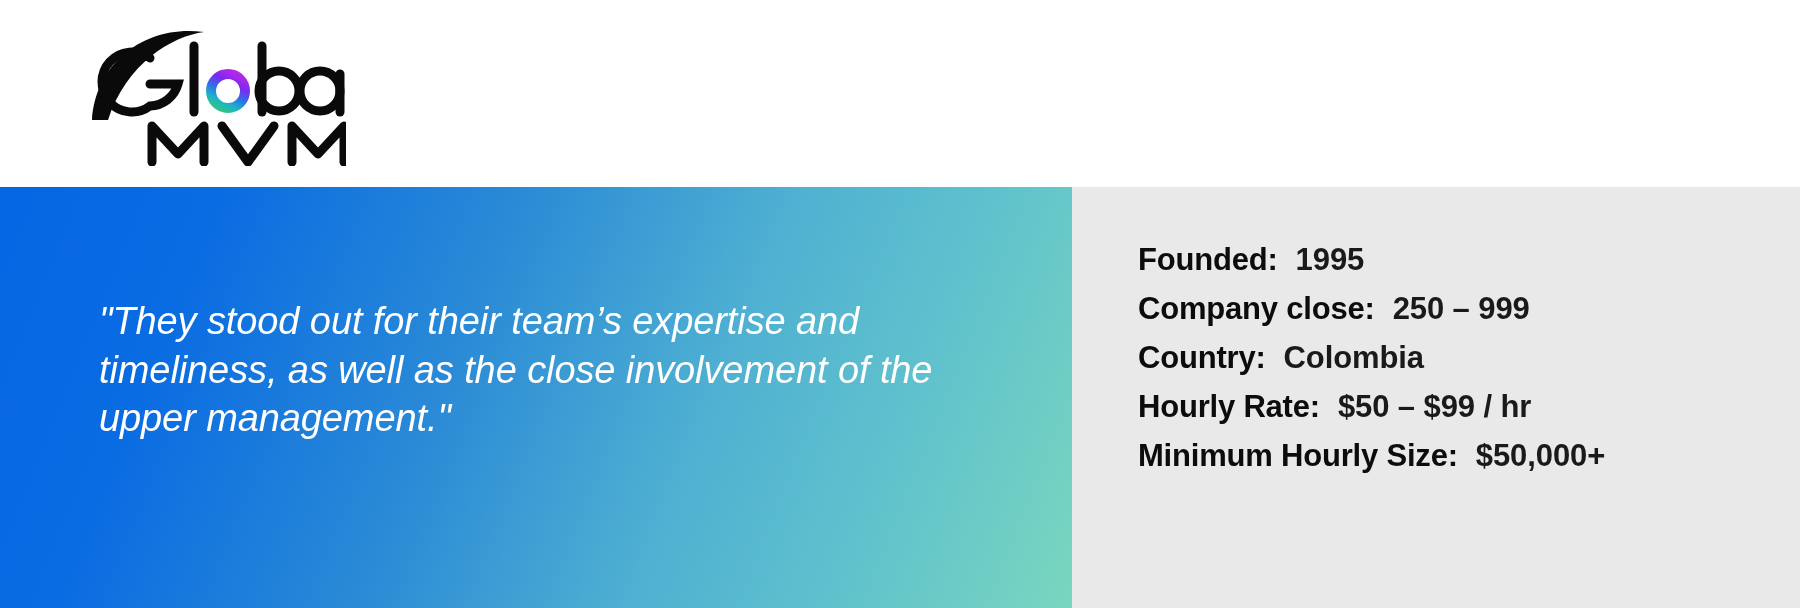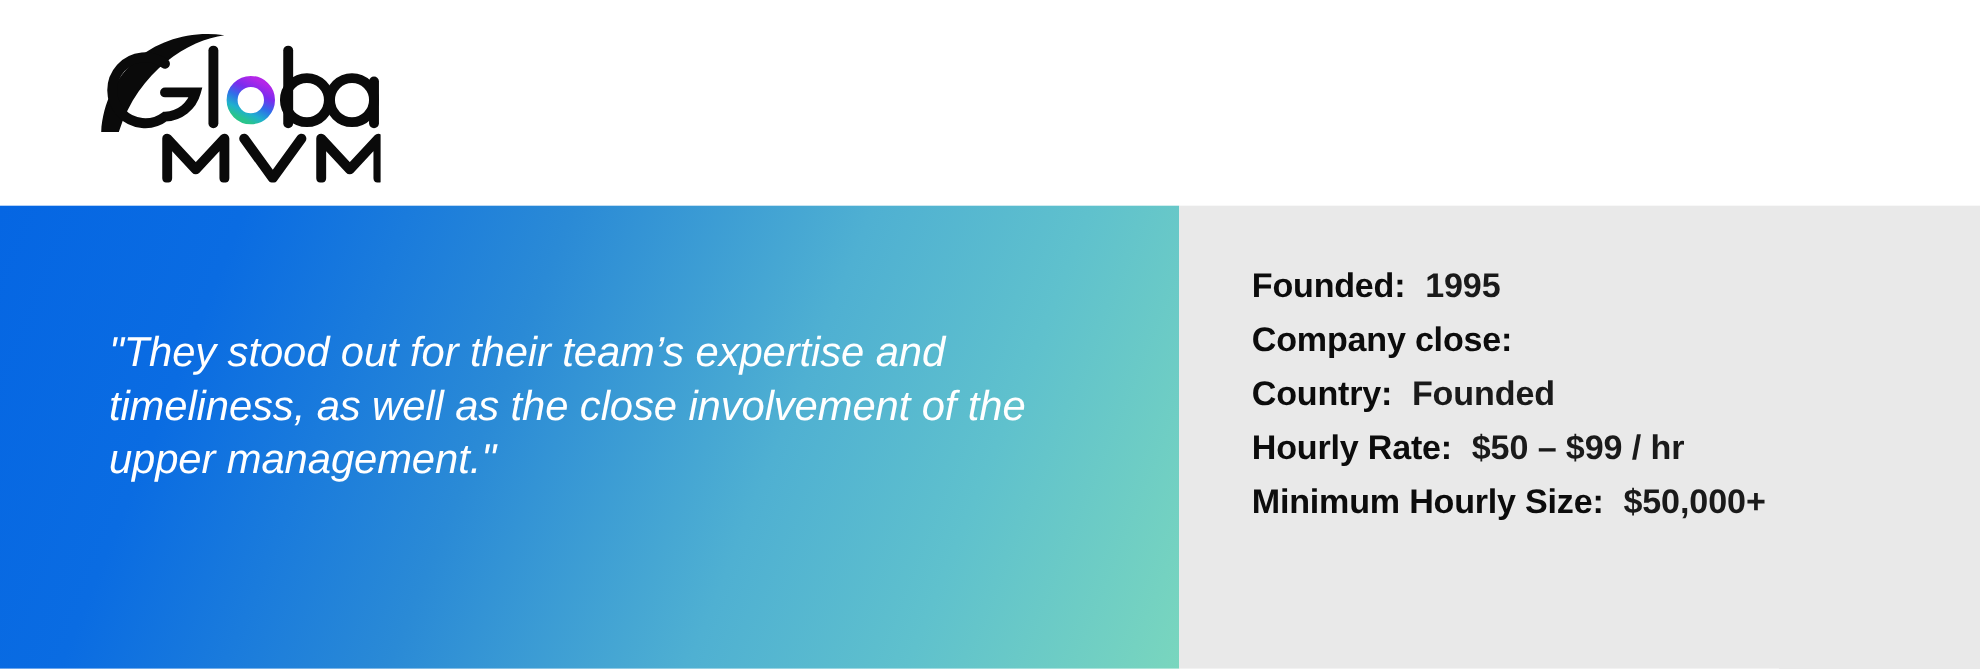--- a/index.html
+++ b/index.html
@@ -123,25 +123,26 @@
     <div class="info-panel">
       <div class="info-list">
 
         <div class="info-row">
           <span class="info-label">Founded:</span>
           <span class="info-value">1995</span>
         </div>
 
         <div class="info-row">
           <span class="info-label">Company close:</span>
+          <span class="info-value">250 – 999</span>
         </div>
 
         <div class="info-row">
           <span class="info-label">Country:</span>
-          <span class="info-value">Founded</span>
+          <span class="info-value">Colombia</span>
         </div>
 
         <div class="info-row">
           <span class="info-label">Hourly Rate:</span>
           <span class="info-value">$50 – $99 / hr</span>
         </div>
 
         <div class="info-row">
           <span class="info-label">Minimum Hourly Size:</span>
           <span class="info-value">$50,000+</span>

